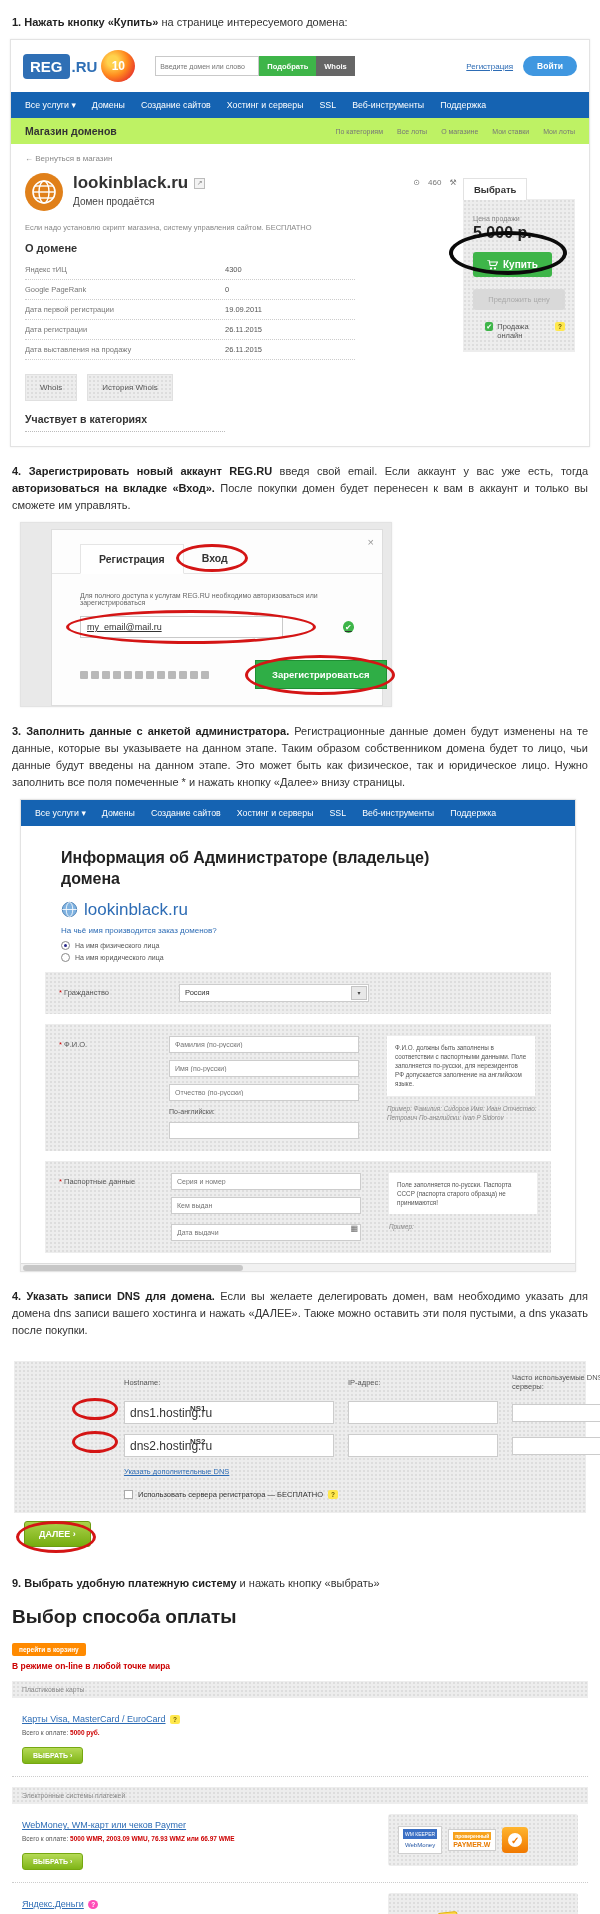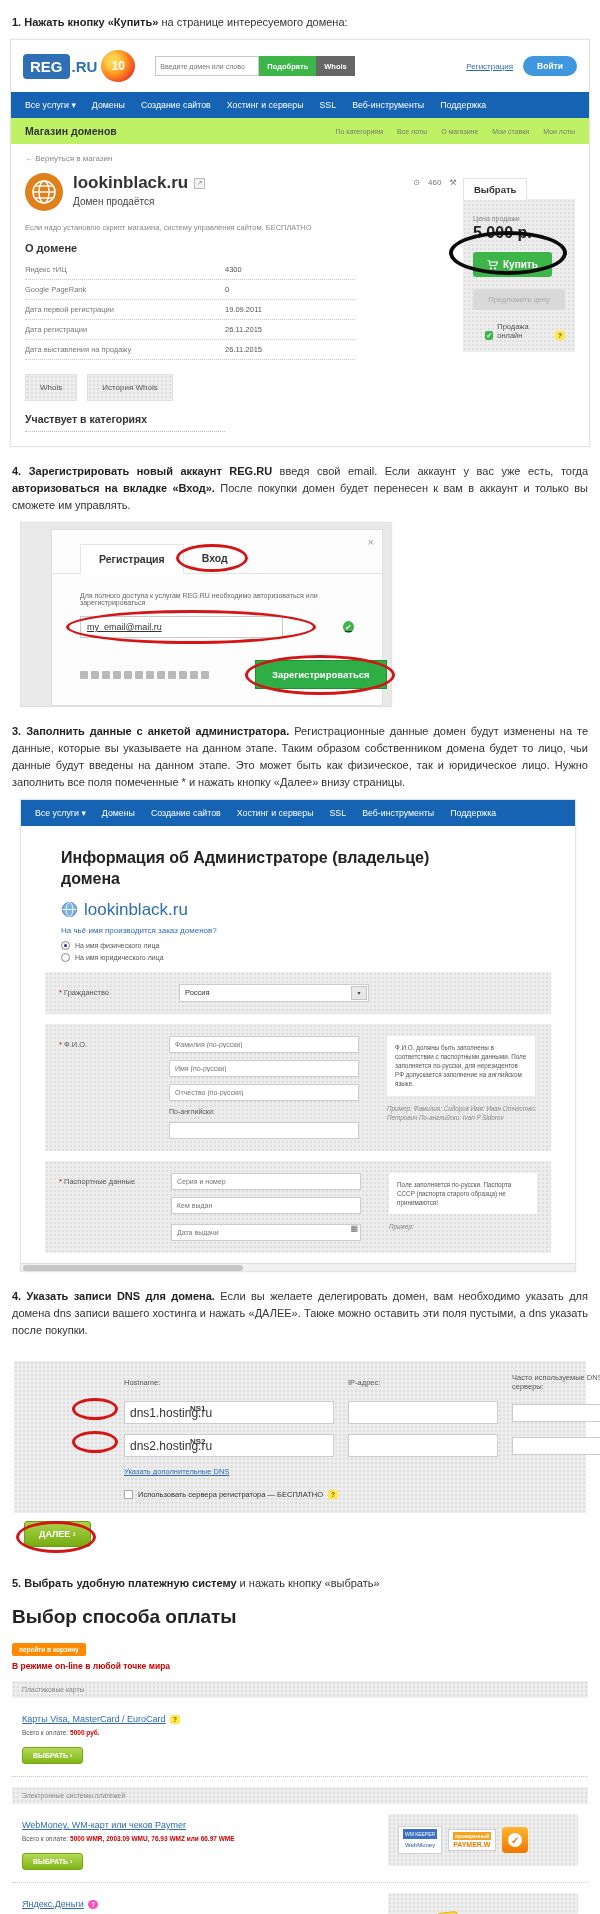--- a/index.html
+++ b/index.html
@@ -54,21 +54,21 @@
   .btn-gray { border:1px solid #e0e0e0; font-size:8px; color:#555; padding:8px 14px; cursor:pointer; }
   .cat-title { font-size:10.5px; font-weight:bold; border-bottom:1px dotted #bbb; padding-bottom:6px; width:200px; }
 
   .sale-box { position:absolute; right:14px; top:34px; width:112px; }
   .sale-tab { display:inline-block; background:#fff; border:1px solid #e2e2e2; border-bottom:none; font-size:9.5px; font-weight:bold; padding:5px 10px; position:relative; z-index:2; }
   .sale-panel { padding:10px 10px 12px 10px; margin-top:-1px; position:relative; }
   .price-lbl { font-size:7px; color:#888; margin-top:6px; }
   .price-val { font-size:16px; font-weight:bold; color:#222; margin:2px 0 10px 0; }
   .btn-buy { background:#3eb549; color:#fff; border:none; border-radius:3px; font-size:10px; font-weight:bold; padding:7px 14px; cursor:pointer; display:inline-flex; align-items:center; gap:5px; font-family:inherit; }
   .btn-offer { background:#d9d9d9; color:#aaa; border:none; border-radius:3px; font-size:7.5px; padding:6px 8px; margin-top:12px; cursor:pointer; width:92px; font-family:inherit; }
-  .online-row { display:flex; align-items:flex-end; gap:4px; margin-top:12px;margin-left:12px; }
+  .online-row { display:flex; align-items:flex-start; gap:4px; margin-top:12px;margin-left:12px; }
   .chk-green { width:9px; height:9px; background:#3eb549; border-radius:2px; color:#fff; font-size:7px; display:flex; align-items:center; justify-content:center; }
   .online-lbl { font-size:7.5px; color:#555; }
   .qmark { background:#ffe84d; color:#6b5b00; font-size:6.5px; font-weight:bold; padding:1px 3px; border-radius:2px; }
 
   .black-oval { position:absolute; border:4px solid #0a0a0a; border-radius:50%; pointer-events:none; }
   .red-oval { position:absolute; border:3px solid #d41515; border-radius:50%; pointer-events:none; }
 
   
   .modal-wrap { width:372px; margin-left:10px; background:#e9e9e9; padding:6px 0 0 0; }
   .modal { position:relative; background:#fdfdfd; border:1px solid #ddd; margin:0 8px 0 30px; padding:0 0 10px 0; }
@@ -429,21 +429,21 @@
       <div class="dns-chk-row">
         <span class="chkbox"></span>
         <span class="dns-chk-lbl">Использовать сервера регистратора — БЕСПЛАТНО</span>
         <span class="qmark">?</span>
       </div>
       <button class="btn-next">ДАЛЕЕ  ›</button>
       <div class="red-oval" style="left:2px; bottom:-40px; width:80px; height:32px;"></div>
     </div>
   </div>
 
-  <p class="steptext" style="margin-top:22px;"><b>5. Выбрать удобную платежную систему</b><span> и нажать кнопку «выбрать»</span></p>
+  <p class="steptext" style="margin-top:22px;"><b>9. Выбрать удобную платежную систему</b><span> и нажать кнопку «выбрать»</span></p>
 
   <div>
     <div class="pay-title">Выбор способа оплаты</div>
     <button class="btn-cart" style="margin-left:2px;">перейти в корзину</button>
     <div class="online-note">В режиме on-line в любой точке мира</div>
 
     <div class="pay-group-band dotbg">Пластиковые карты</div>
     <div class="pay-item">
       <div class="pay-left">
         <span class="pay-name">Карты Visa, MasterCard / EuroCard</span>

